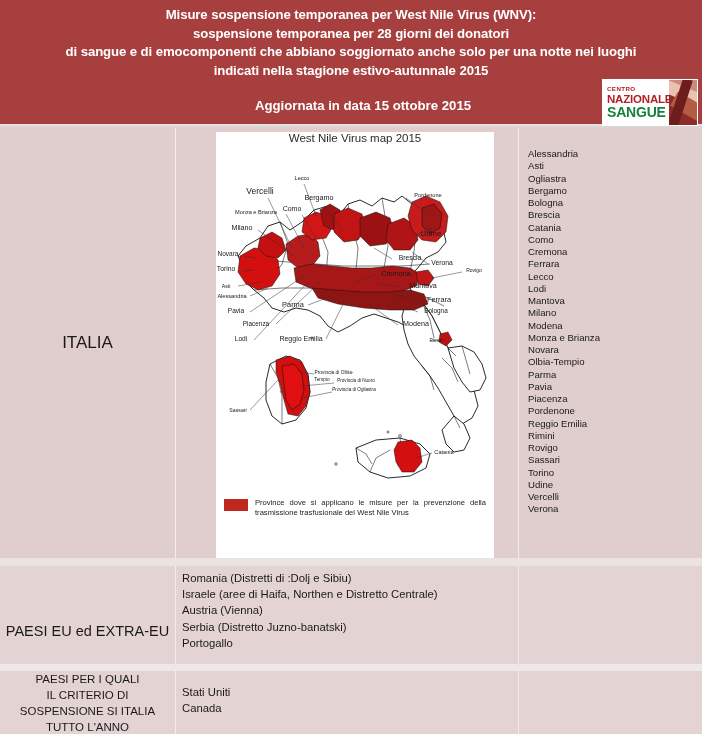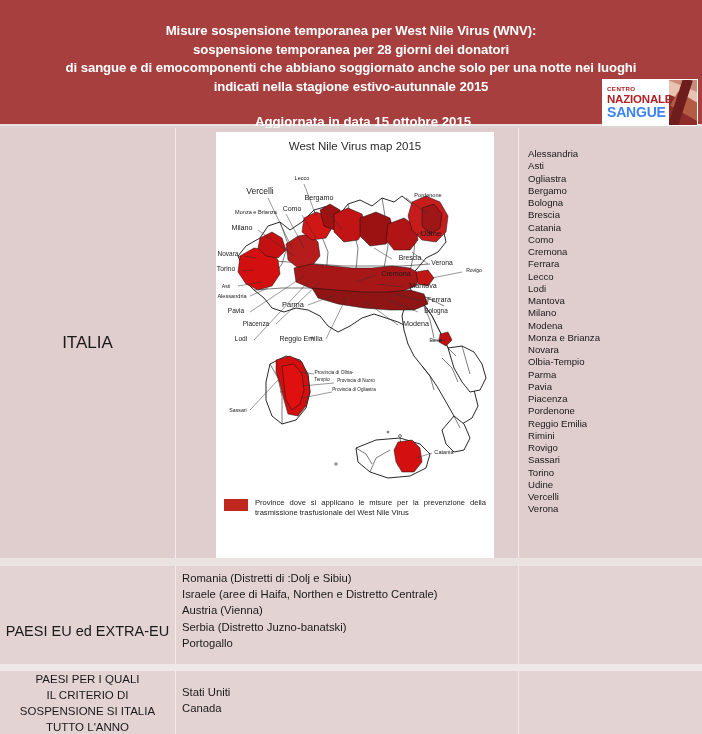--- a/index.html
+++ b/index.html
@@ -14,21 +14,20 @@
   
   .header{
     position:absolute;left:0;top:0;width:702px;height:126px;
     background:#a83f3f;
     border-bottom:2px solid #e8e0e0;
     box-sizing:border-box;
   }
   .header-inner{
     position:absolute;left:0;top:6px;width:702px;
     text-align:center;
-    margin-top:16px;
   }
   .header-line{
     color:#ffffff;
     font-weight:bold;
     font-size:13.2px;
     line-height:18.5px;
     letter-spacing:-0.1px;
     white-space:nowrap;
   }
   .header-line.l3{font-size:13.2px;}
@@ -48,21 +47,21 @@
     overflow:hidden;
     display:flex;
   }
   .logo-text{
     width:66px;height:100%;
     display:flex;flex-direction:column;justify-content:center;
     padding-left:4px;box-sizing:border-box;
   }
   .logo-l1{font-size:6.2px;font-weight:bold;color:#b12026;letter-spacing:.4px;line-height:8px;}
   .logo-l2{font-size:11.5px;font-weight:bold;color:#b12026;letter-spacing:-.2px;line-height:12.5px;}
-  .logo-l3{font-size:14px;font-weight:bold;color:#3b82f6;letter-spacing:-.2px;line-height:15px;}
+  .logo-l3{font-size:14px;font-weight:bold;color:#15803d;letter-spacing:-.2px;line-height:15px;}
   .logo-art{
     flex:1;position:relative;overflow:hidden;
     background:#8e2b2b;
   }
   .logo-art .sw1{position:absolute;left:-12px;top:-6px;width:62px;height:20px;background:#c98b7a;transform:rotate(28deg);}
   .logo-art .sw2{position:absolute;left:-6px;top:10px;width:56px;height:13px;background:#e8c3b2;transform:rotate(22deg);}
   .logo-art .sw3{position:absolute;left:2px;top:22px;width:46px;height:16px;background:#b45b44;transform:rotate(30deg);}
   .logo-art .sw4{position:absolute;left:6px;top:-2px;width:10px;height:52px;background:#6e1d1d;transform:rotate(18deg);}
 
   
@@ -88,21 +87,21 @@
   #year-label{left:0;top:671px;width:175px;height:63px;font-size:11.5px;line-height:16px;}
   #year-label span{display:block;}
 
   
   .map-panel{
     position:absolute;left:216px;top:132px;width:278px;height:426px;
     background:#ffffff;
     box-sizing:border-box;
   }
   .map-title{
-    position:absolute;left:0;top:8px;width:100%;text-align:center;
+    position:absolute;left:0;top:0;width:100%;text-align:center;
     font-size:11.5px;color:#2b2b2b;
   }
   .map-svg{position:absolute;left:0;top:20px;width:278px;height:360px;}
   .map-legend{
     position:absolute;left:8px;top:366px;width:262px;
     display:flex;gap:7px;align-items:flex-start;
   }
   .legend-swatch{
     width:24px;height:12px;background:#c0271f;flex:0 0 auto;margin-top:1px;
   }

